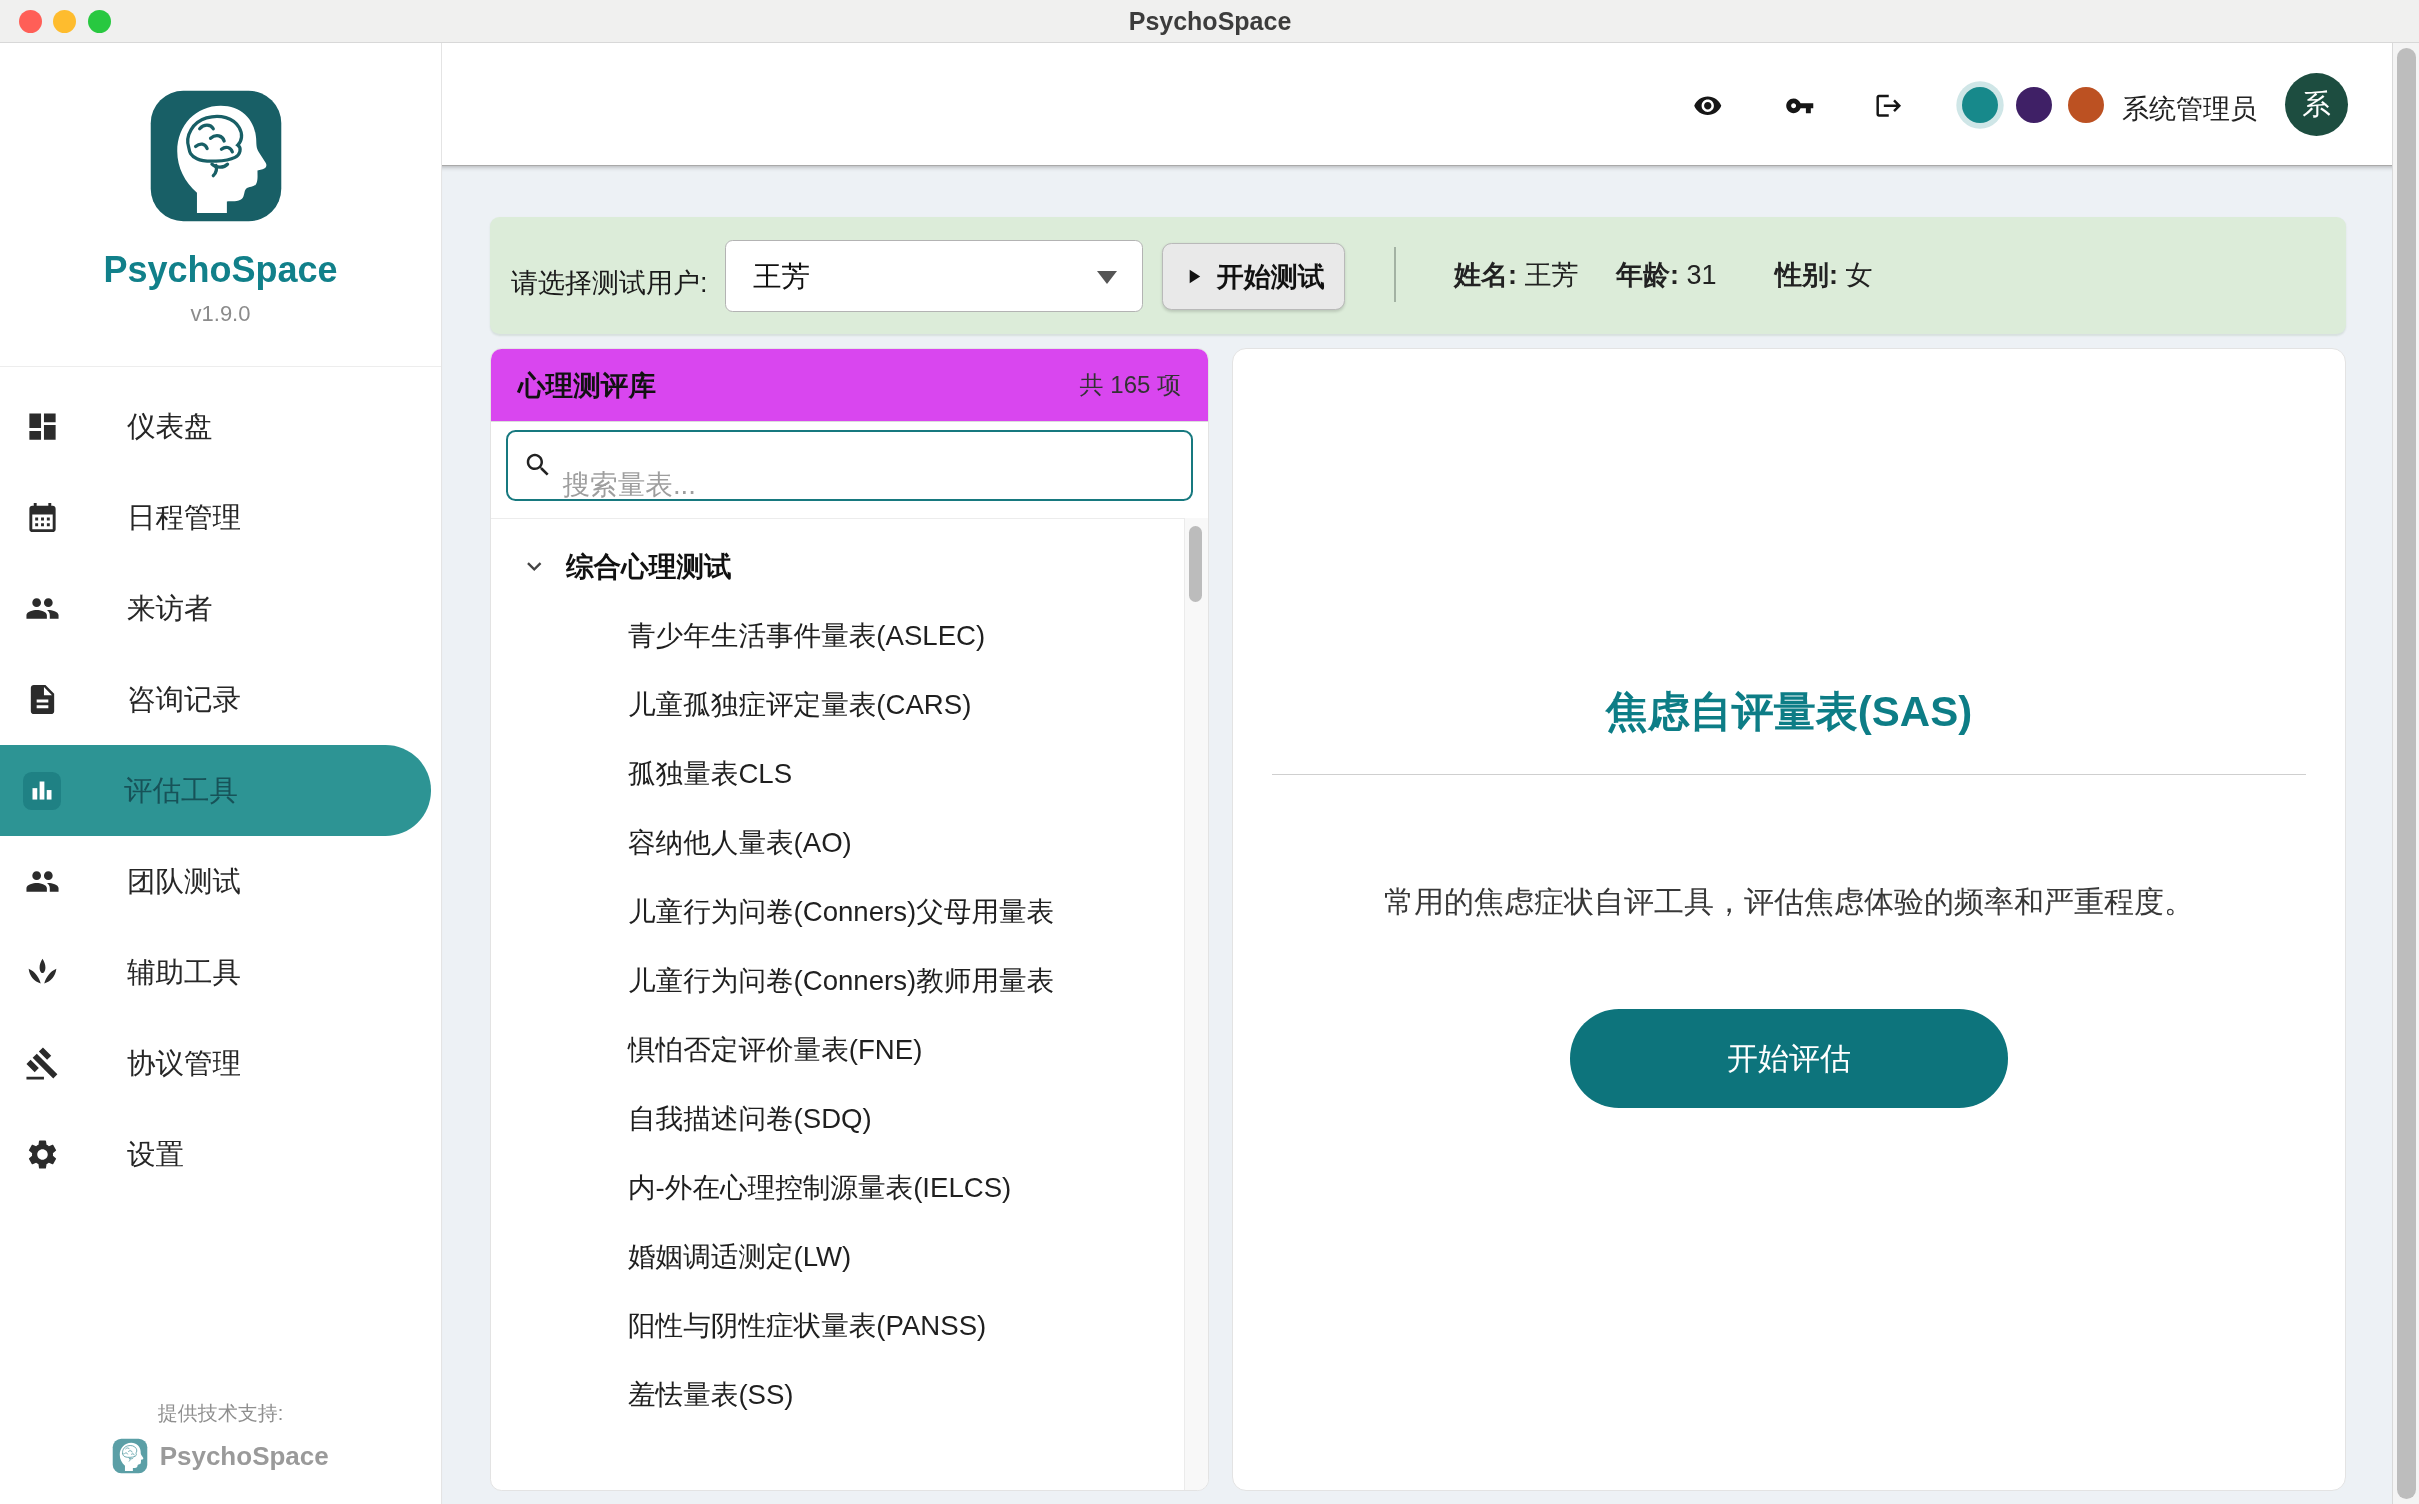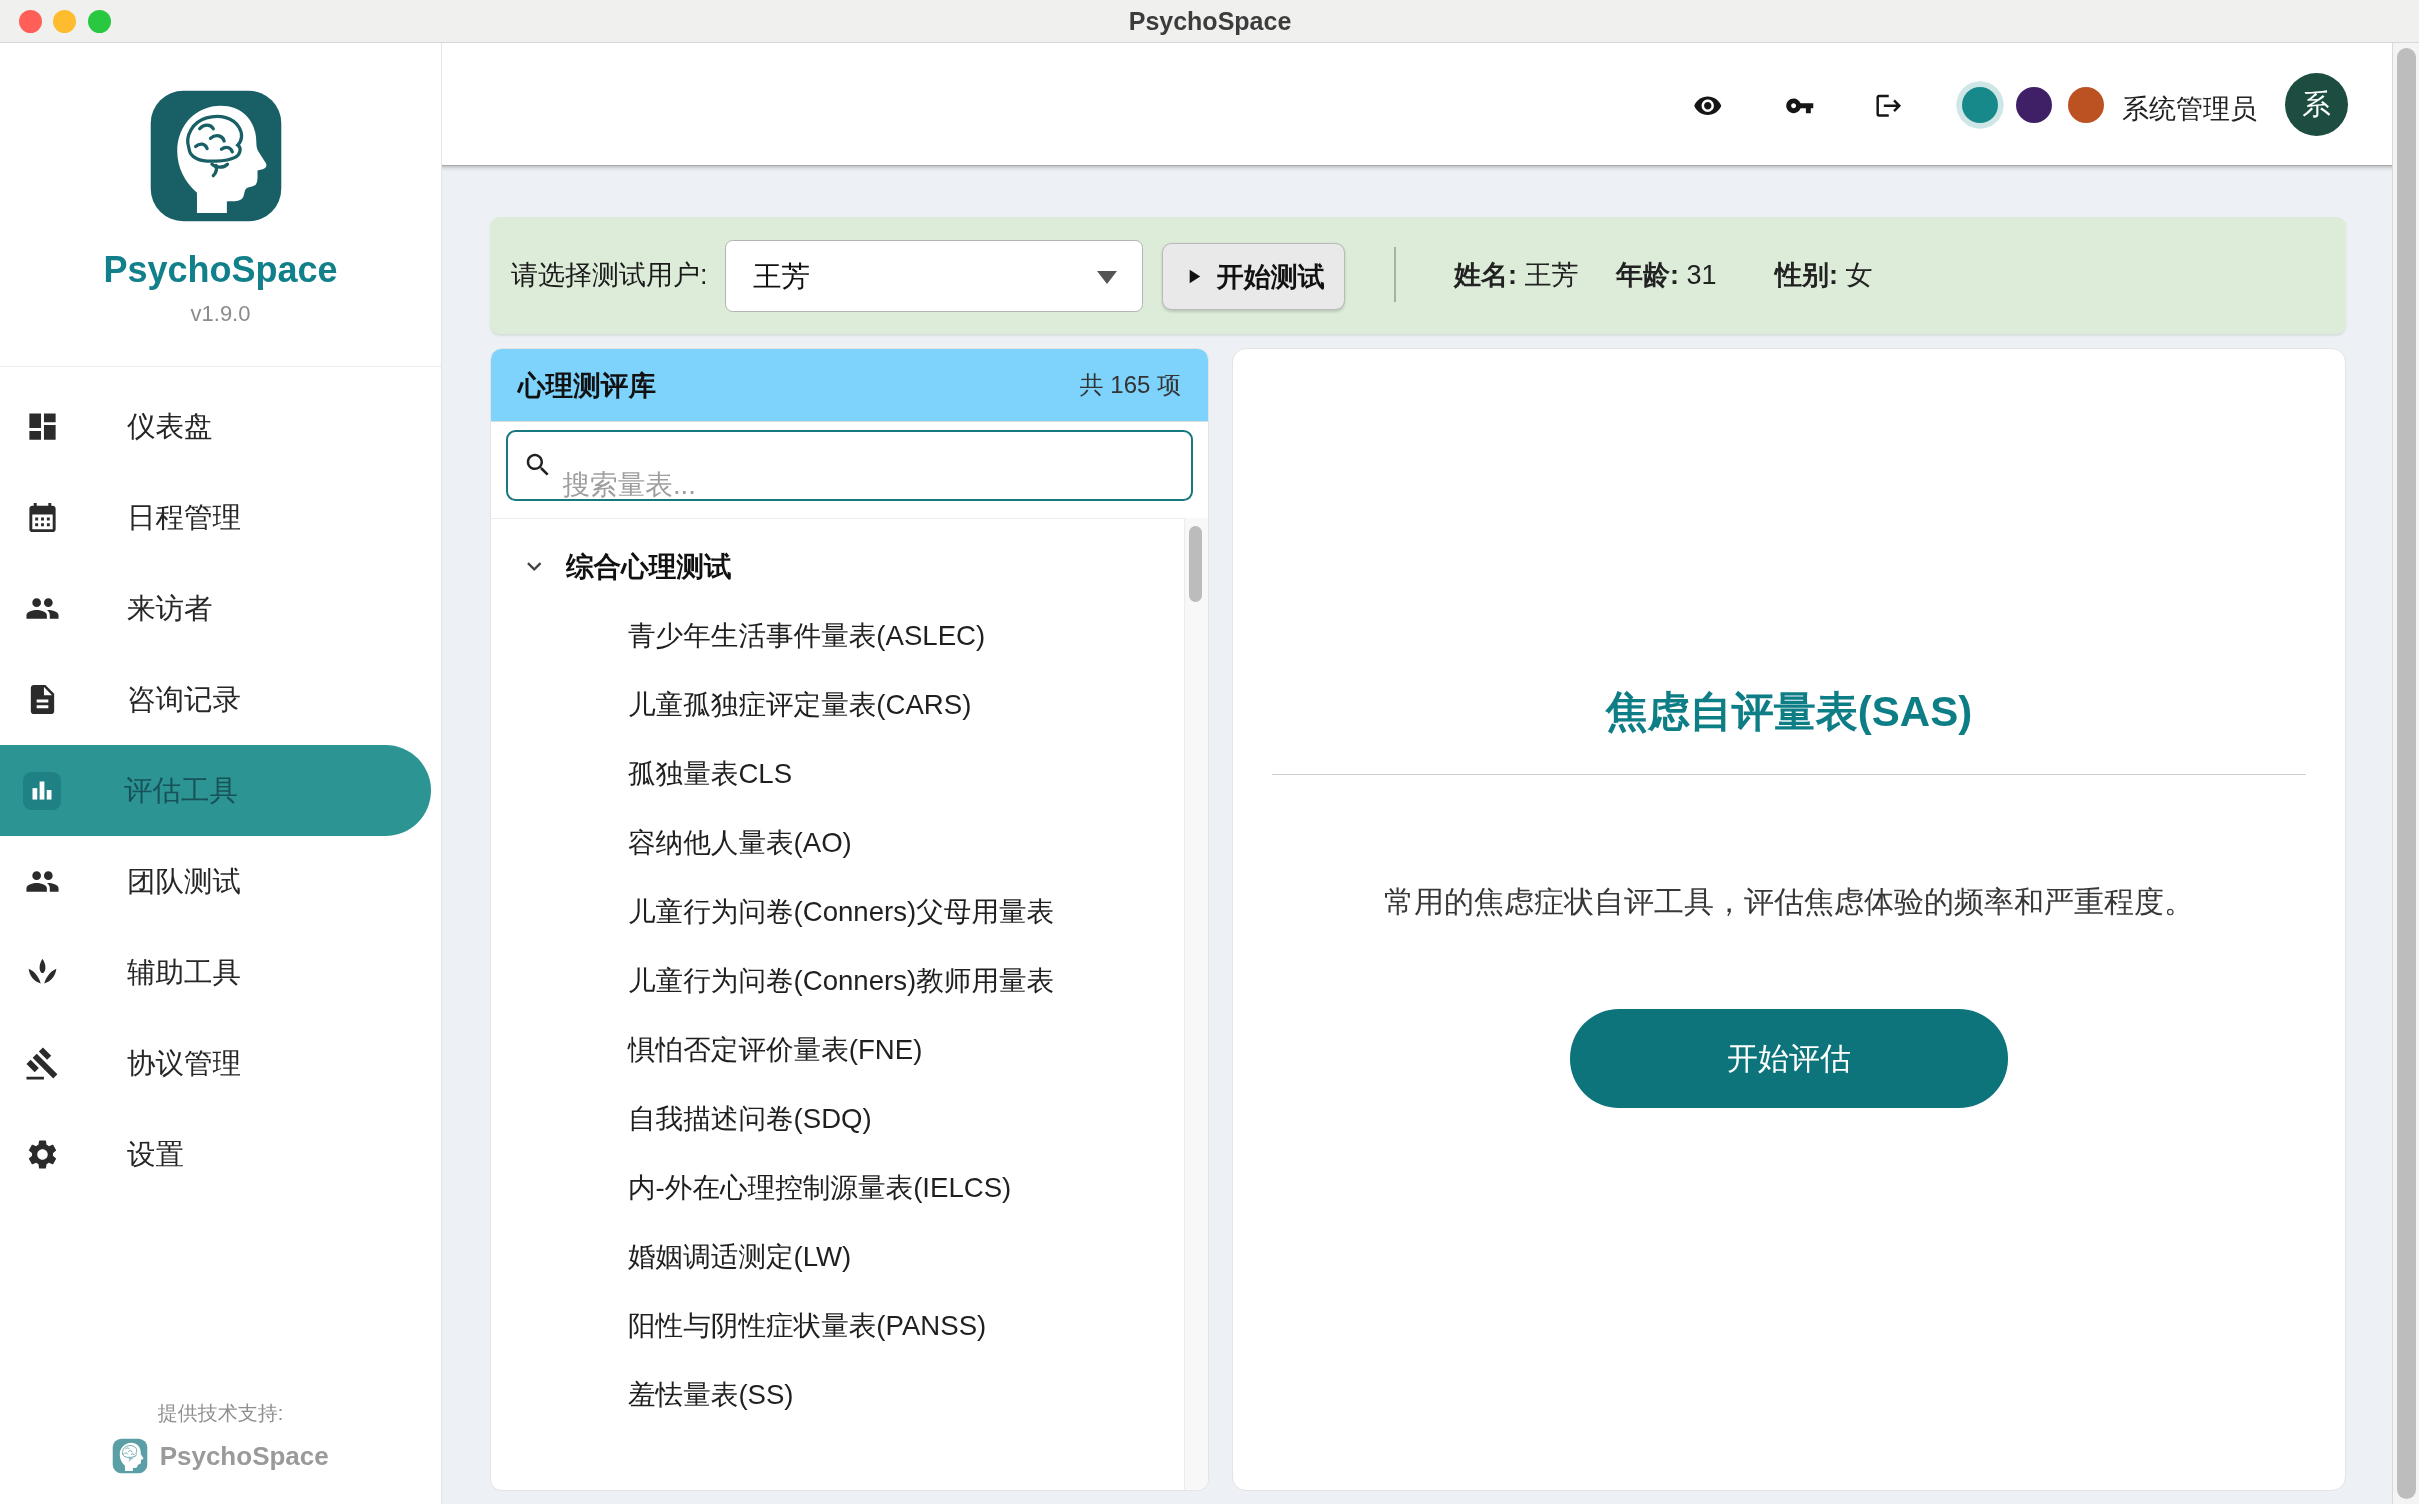--- a/index.html
+++ b/index.html
@@ -48,40 +48,40 @@
   .avatar{position:absolute;top:31px;width:63px;height:63px;border-radius:50%;background:#1d4d40;
           color:#fff;font-size:28.5px;display:flex;align-items:center;justify-content:center;}
 
   
   .content{position:absolute;left:441px;top:165px;width:1978px;height:1340px;background:#edf1f5;
            border-top:1px solid #a9a9a9;box-shadow:inset 0 4.8px 5.7px -3.8px rgba(0,0,0,.28);}
 
   
   .banner{position:absolute;left:49px;top:51px;width:1856px;height:117px;background:#dcecd9;
           border-radius:9.5px;box-shadow:0 1.9px 1.9px rgba(60,100,60,.12);}
-  .banner-label{position:absolute;left:21px;top:0;height:117px;line-height:117px;font-size:27px;color:#1b1b1b;}
+  .banner-label{position:absolute;left:21px;top:8px;height:117px;line-height:117px;font-size:27px;color:#1b1b1b;}
   .user-select{position:absolute;left:235px;top:23px;width:416px;height:70px;background:#fff;
                border:1px solid #b3b3b3;border-radius:7.6px;cursor:pointer;}
   .user-select .val{position:absolute;left:27px;top:0;height:70px;line-height:70px;font-size:28.5px;color:#111;}
   .caret{position:absolute;right:25px;top:30px;width:0;height:0;border-left:10.5px solid transparent;
          border-right:10.5px solid transparent;border-top:13.3px solid #555;}
   .start-test-btn{position:absolute;left:672px;top:26px;width:181px;height:65px;background:#e9e9e9;
                   border:1px solid #b9b9b9;border-radius:9.5px;box-shadow:0 1.9px 2.9px rgba(0,0,0,.15);
                   display:flex;align-items:center;justify-content:center;gap:11.4px;cursor:pointer;}
   .start-test-btn .play{width:23px;height:23px;color:#111;}
   .start-test-btn .lbl{font-size:27px;font-weight:600;color:#111;}
   .vdiv{position:absolute;left:904px;top:30px;width:1.9px;height:55px;background:#a3b2a3;}
   .info-item{position:absolute;top:0;height:117px;line-height:117px;font-size:27px;color:#222;white-space:nowrap;}
   .info-item b{font-weight:bold;margin-right:7.6px;}
   .info-name{left:964px;} .info-age{left:1126px;} .info-gender{left:1285px;}
 
   
   .panel-left{position:absolute;left:49px;top:182px;width:719px;height:1143px;background:#fff;
               border:1px solid #e3e3e3;border-radius:11.4px;overflow:hidden;box-sizing:border-box;}
-  .pl-header{height:72px;background:#7dd3fc;border-bottom:1px solid #dcdcdc;display:flex;
+  .pl-header{height:72px;background:#d946ef;border-bottom:1px solid #dcdcdc;display:flex;
              align-items:center;justify-content:space-between;padding:0 27px;}
   .pl-title{font-size:27.6px;font-weight:bold;color:#111;}
   .pl-count{font-size:24px;color:#333;}
   .search-wrap{padding:7.6px 15px 17px 15px;border-bottom:1px solid #ececec;}
   .search-box{height:67px;border:2.9px solid #17797f;border-radius:9.5px;background:#fff;
               display:flex;align-items:center;padding:0 15px;gap:9.5px;cursor:text;}
   .search-box .ic{width:30px;height:30px;color:#222;flex:0 0 auto;}
   .search-ph{font-size:27.6px;color:#9e9e9e;margin-top:38px;}
   .tree{padding-top:13.3px;}
   .tree-row{height:69px;display:flex;align-items:center;font-size:27.6px;color:#1f1f1f;cursor:pointer;}

